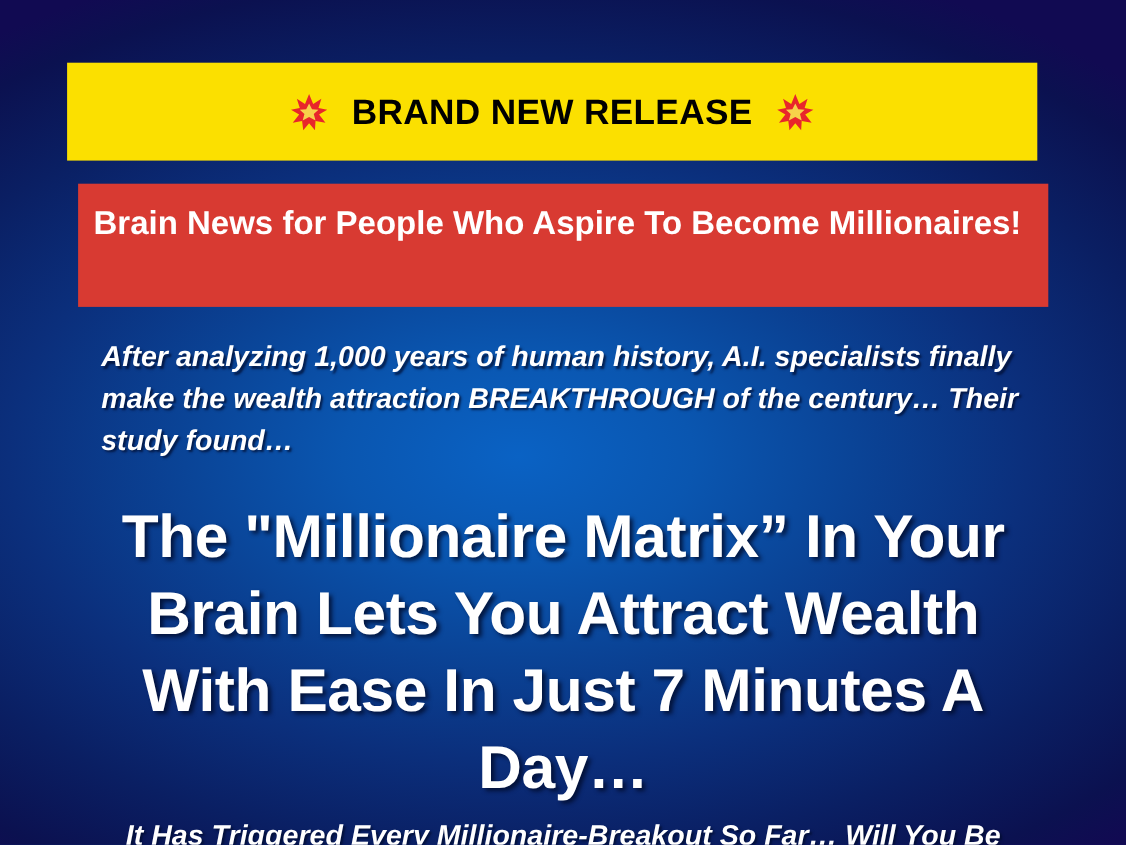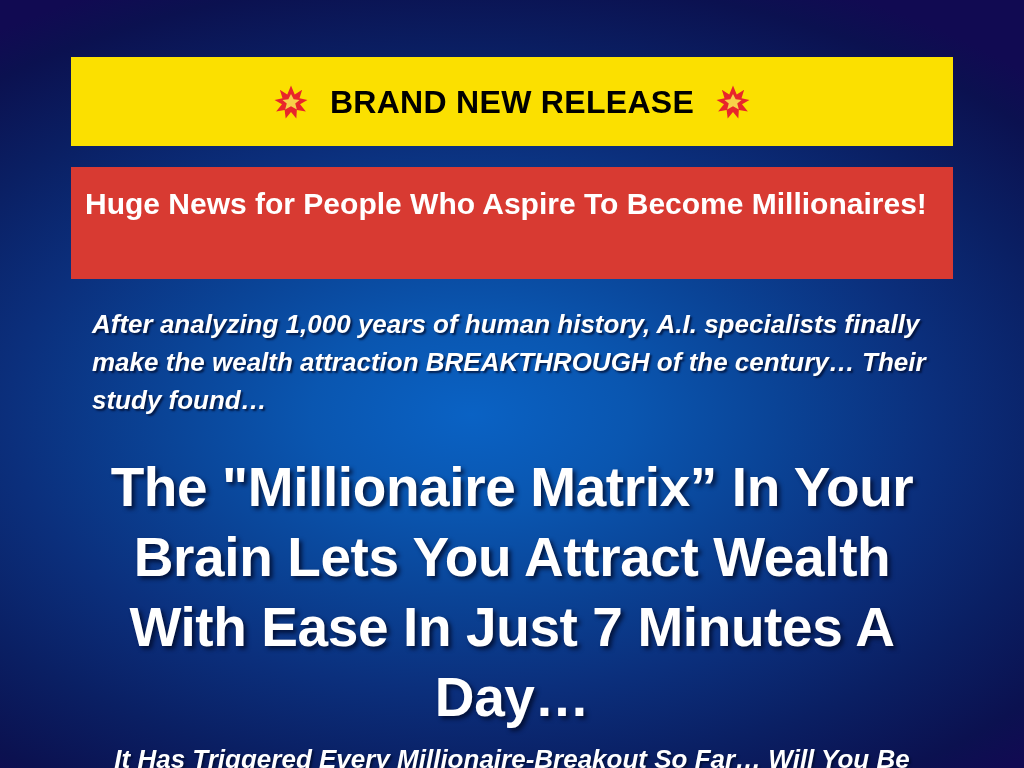--- a/index.html
+++ b/index.html
@@ -29,21 +29,21 @@
 
   .page {
     width: 1024px;
     height: 768px;
     position: relative;
   }
 
   
   .release-banner {
     position: absolute;
-    left: 71px;
+    left: 61px;
     top: 57px;
     width: 882px;
     height: 89px;
     background: #fbe000;
     display: flex;
     align-items: center;
     justify-content: center;
     gap: 22px;
   }
 
@@ -139,21 +139,21 @@
       <polygon points="32,17 37,27 48,28 40,35 43,46 32,40 21,46 24,35 16,28 27,27" fill="#f7d14a"></polygon>
     </svg>
     <span class="label">BRAND NEW RELEASE</span>
     <svg class="boom-icon" viewBox="0 0 64 64">
       <polygon points="32,1 39,18 53,9 48,25 63,28 49,36 60,50 43,47 42,63 32,51 22,63 20,47 4,50 15,36 1,28 16,25 11,9 25,18" fill="#e8262b"></polygon>
       <polygon points="32,17 37,27 48,28 40,35 43,46 32,40 21,46 24,35 16,28 27,27" fill="#f7d14a"></polygon>
     </svg>
   </div>
 
   <div class="news-banner">
-    <div class="label">Huge News for People Who Aspire To Become Millionaires!</div>
+    <div class="label">Brain News for People Who Aspire To Become Millionaires!</div>
   </div>
 
   <div class="subhead">After analyzing 1,000 years of human history, A.I. specialists finally make the wealth attraction BREAKTHROUGH of the century… Their study found…</div>
 
   <h1 class="headline">The "Millionaire Matrix” In Your Brain Lets You Attract Wealth With Ease In Just 7 Minutes A Day…</h1>
 
   <div class="tagline">It Has Triggered Every Millionaire-Breakout So Far… Will You Be</div>
 
 </div>
 

